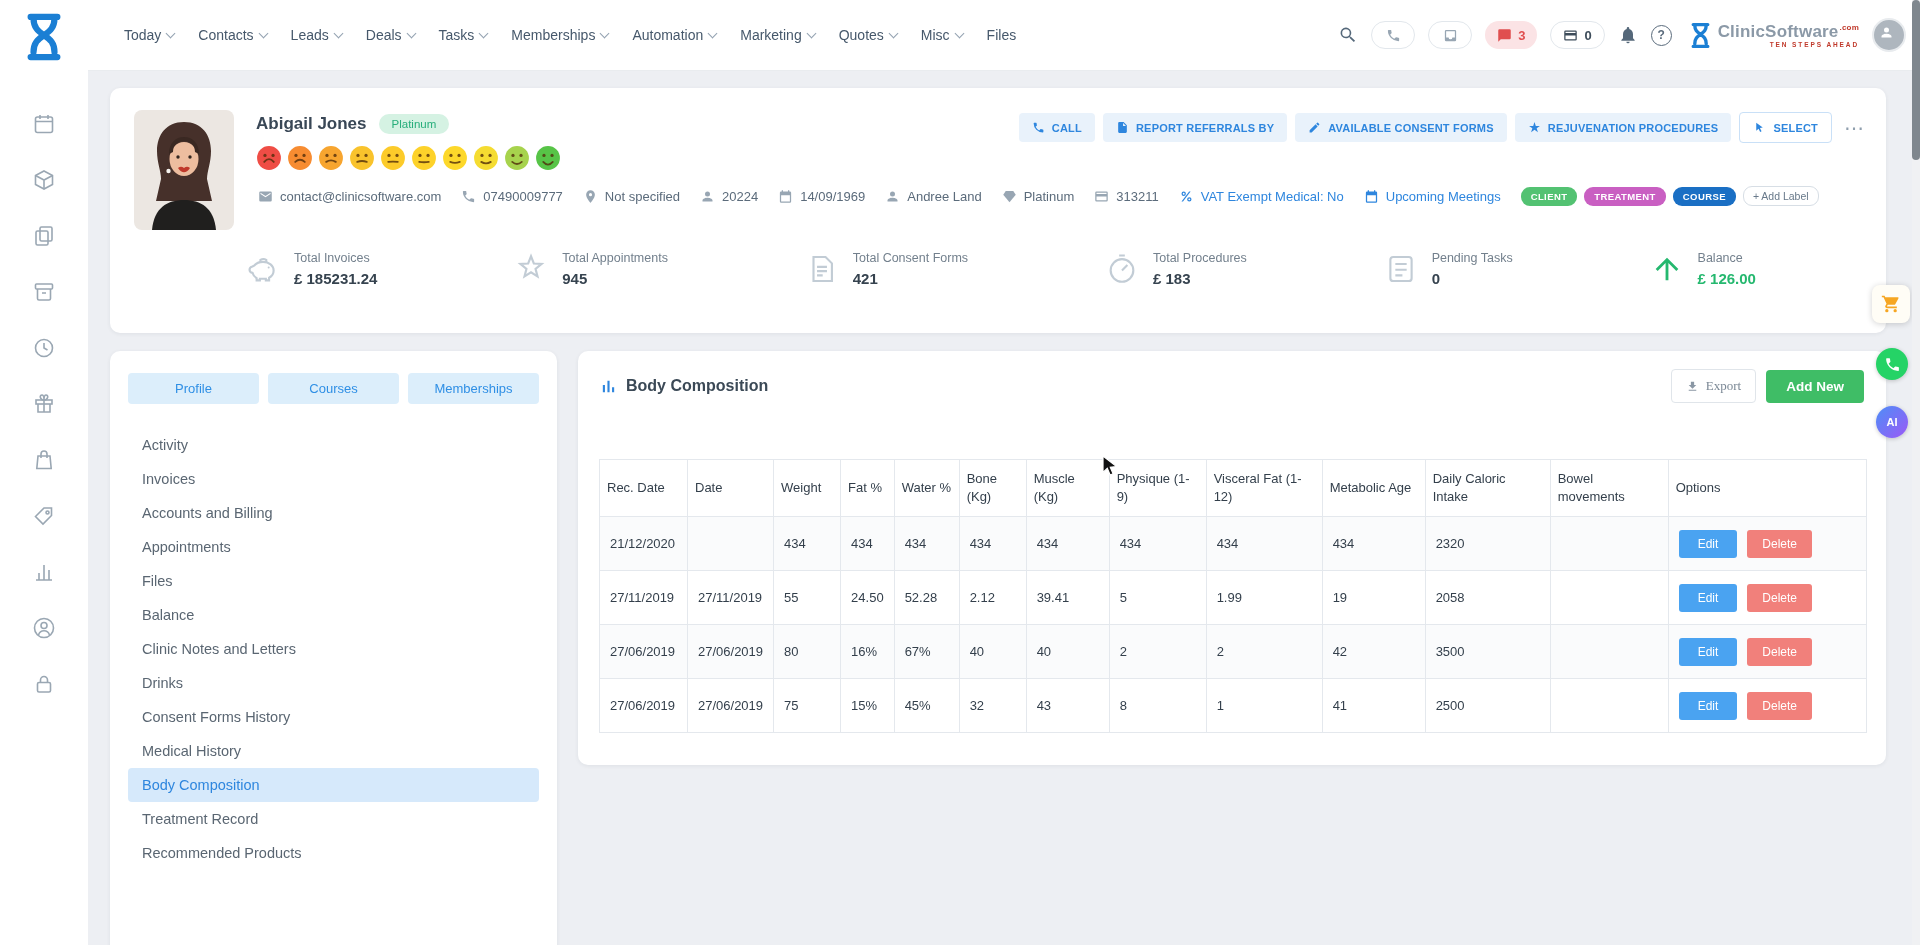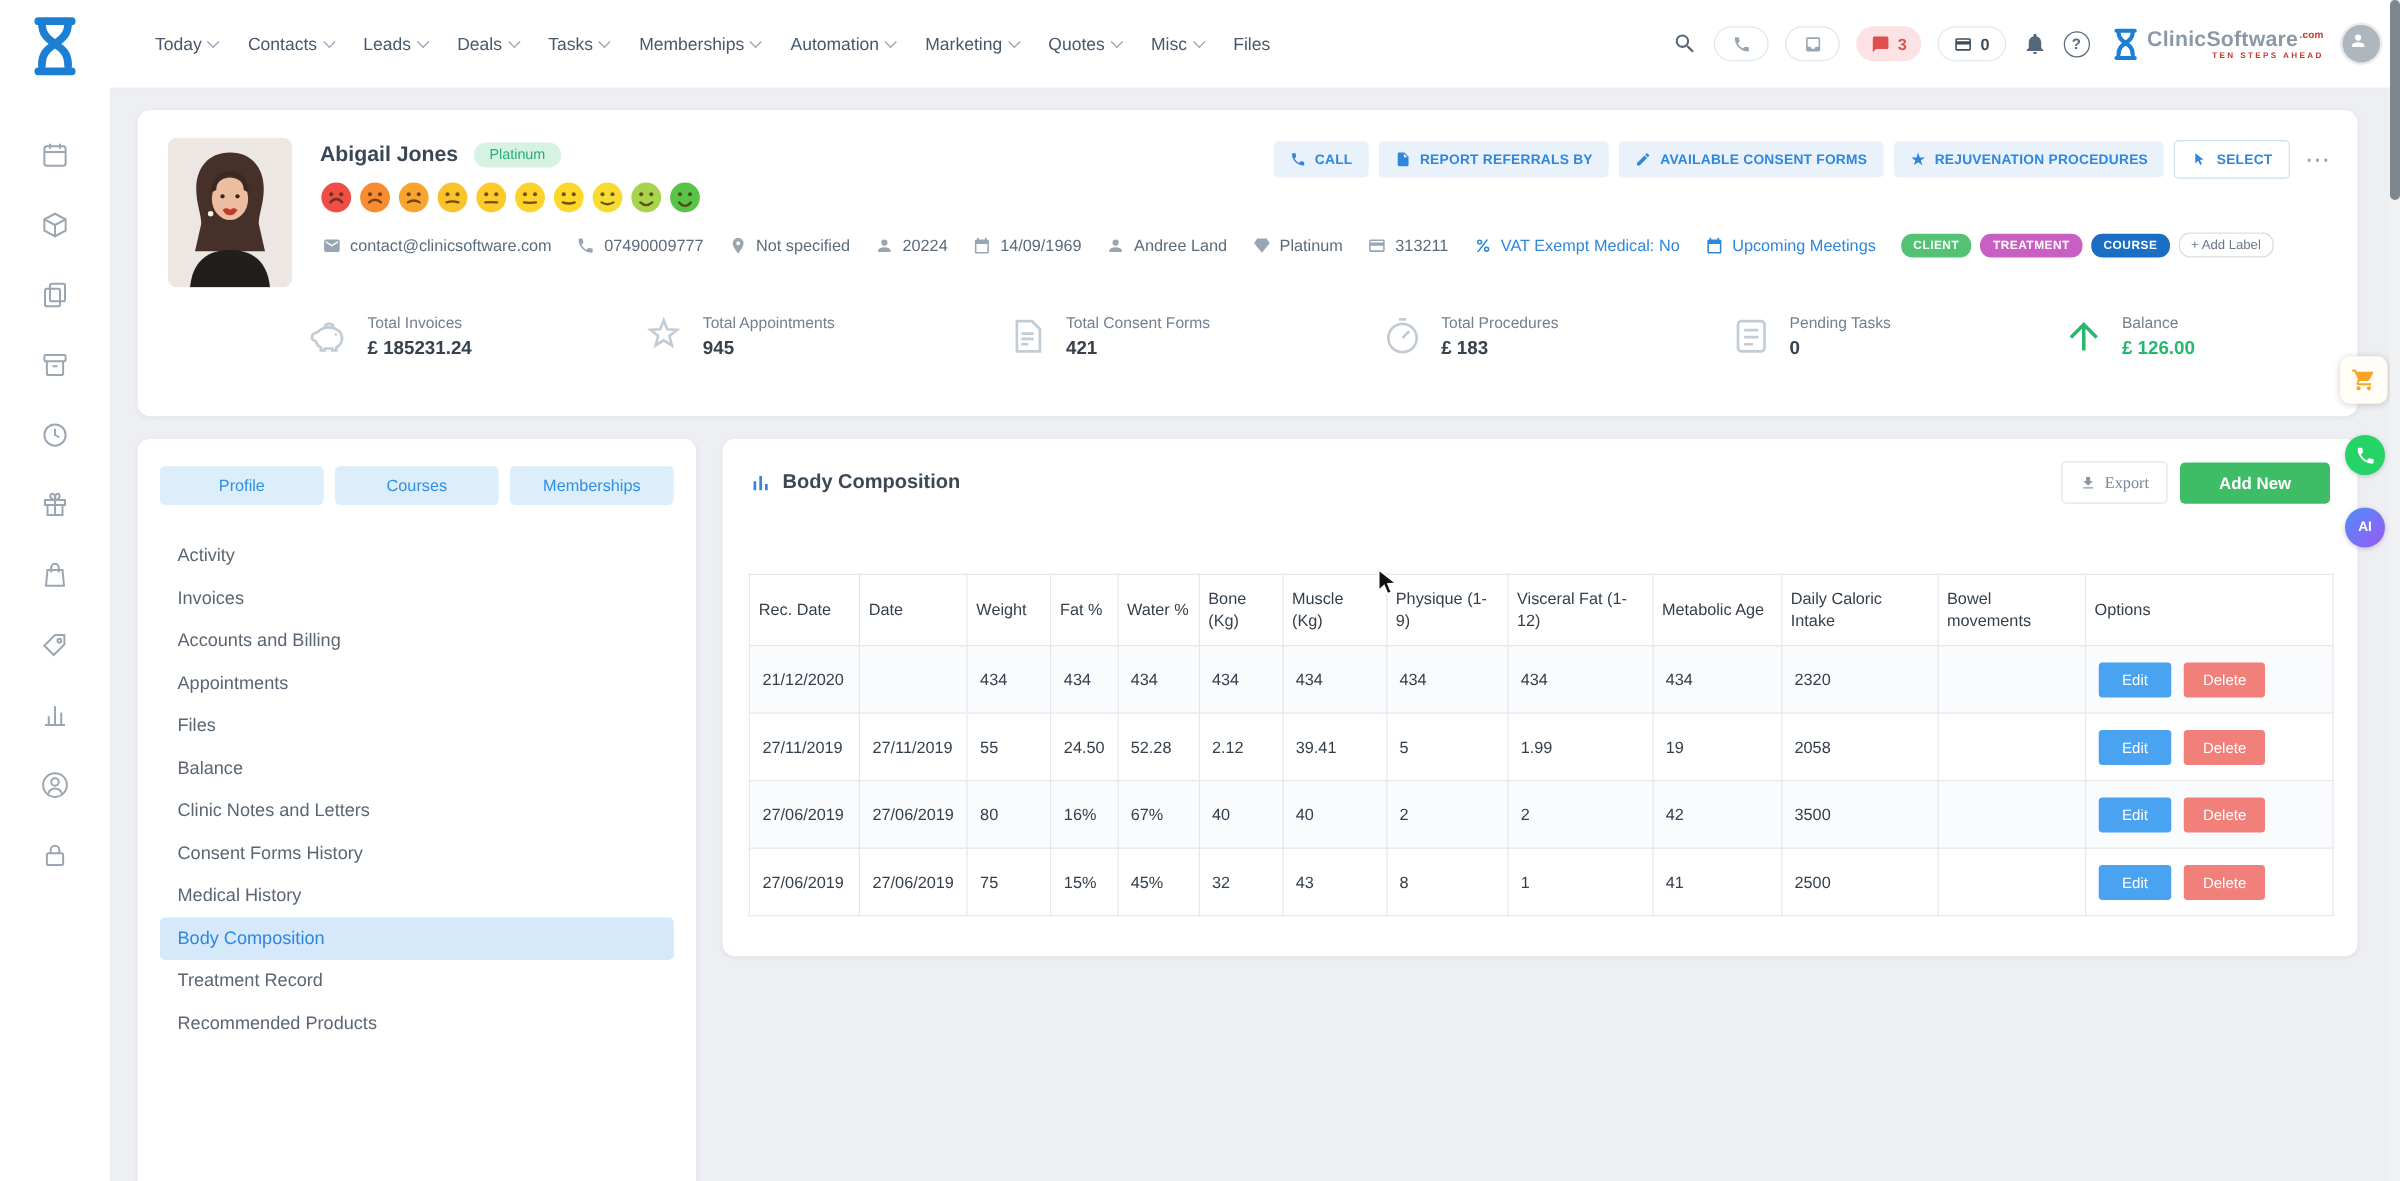--- a/index.html
+++ b/index.html
@@ -83,21 +83,21 @@
 .main-card{position:absolute;left:578px;top:351px;width:1308px;height:414px;background:#fff;border-radius:10px;box-shadow:0 1px 4px rgba(30,40,60,.07)}
 .panel-head{display:flex;align-items:center;padding:18px 22px 0}
 .panel-title-wrap{display:flex;align-items:center;gap:9px}
 .ptico{width:17px;height:17px;color:#2e86de}
 .ptico svg{width:17px;height:17px}
 .panel-title{font-size:16px;font-weight:700;color:#3b4956}
 .panel-actions{margin-left:auto;display:flex;align-items:center;gap:10px}
 .btn-export{display:flex;align-items:center;gap:7px;background:#fff;border:1px solid #e0e5ea;color:#7b8895;font-size:13px;padding:8px 14px;border-radius:4px;cursor:pointer;font-family:Liberation Serif, serif}
 .btn-export .ic{width:13px;height:13px;color:#8a97a4}
 .btn-export .ic svg{width:13px;height:13px}
-.btn-addnew{background:#3fbd66;color:#fff;border:none;font-size:13.5px;font-weight:600;padding:9px 31px;border-radius:4px;cursor:pointer;font-family:inherit}
+.btn-addnew{background:#3fbd66;color:#fff;border:none;font-size:13.5px;font-weight:600;padding:9px 20px;border-radius:4px;cursor:pointer;font-family:inherit}
 .bc-table{position:absolute;left:21px;top:108px;border-collapse:collapse;table-layout:fixed}
 .bc-table th,.bc-table td{border:1px solid #e4e8ed;text-align:left;vertical-align:middle}
 .bc-table th{font-size:13px;font-weight:400;color:#333f4b;height:57px;line-height:1.35;padding:6px 7px;background:#fff}
 .bc-table td{font-size:13px;color:#333f4b;height:54px;padding:6px 10px;white-space:nowrap}
 .bc-table tbody tr:nth-child(odd) td{background:#fafbfc}
 .opt-cell{text-align:center}
 .btn-edit{background:#4aa3f1;color:#fff;border:none;font-size:12px;padding:7px 19px;border-radius:3px;cursor:pointer;margin-right:10px;font-family:inherit}
 .btn-del{background:#f1807b;color:#fff;border:none;font-size:12px;padding:7px 15px;border-radius:3px;cursor:pointer;font-family:inherit}
 
 
@@ -588,20 +588,21 @@
       <div class="tab">Memberships</div>
     </div>
   <div class="menu">
       <div class="menu-item">Activity</div>
       <div class="menu-item">Invoices</div>
       <div class="menu-item">Accounts and Billing</div>
       <div class="menu-item">Appointments</div>
       <div class="menu-item">Files</div>
       <div class="menu-item">Balance</div>
       <div class="menu-item">Clinic Notes and Letters</div>
+      <div class="menu-item">Drinks</div>
       <div class="menu-item">Consent Forms History</div>
       <div class="menu-item">Medical History</div>
       <div class="menu-item active">Body Composition</div>
       <div class="menu-item">Treatment Record</div>
       <div class="menu-item">Recommended Products</div>
     </div>
 </div>
 
 <div class="main-card">
   <div class="panel-head">

